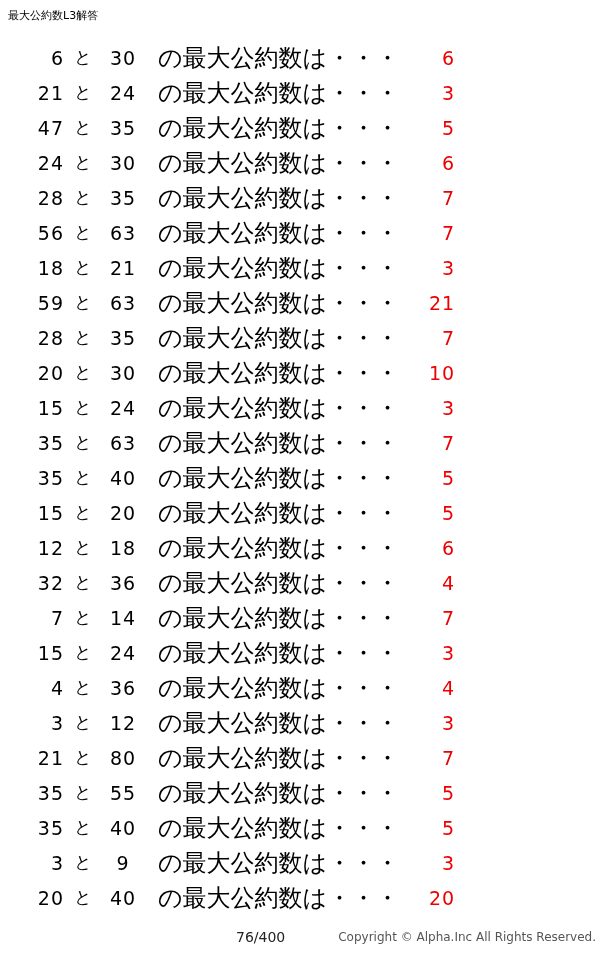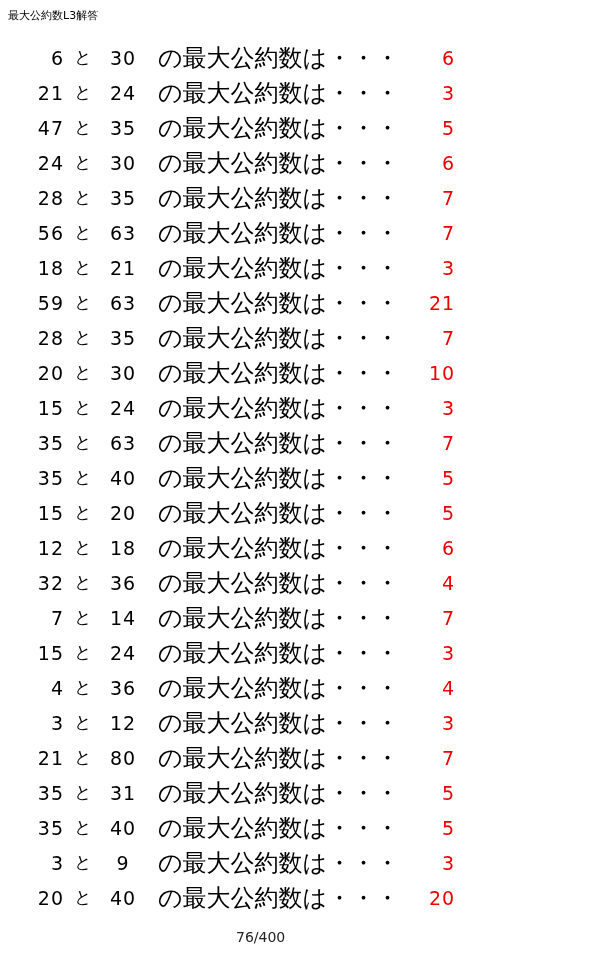--- a/index.html
+++ b/index.html
@@ -296,21 +296,21 @@
       <div class="prob-row row-indent">
         <span class="c-num">21</span>
         <span class="c-to">と</span>
         <span class="c-num2">80</span>
         <span class="c-text">の最大公約数は・・・</span>
         <span class="c-ans">7</span>
       </div>
       <div class="prob-row row-indent">
         <span class="c-num">35</span>
         <span class="c-to">と</span>
-        <span class="c-num2">31</span>
+        <span class="c-num2">55</span>
         <span class="c-text">の最大公約数は・・・</span>
         <span class="c-ans">5</span>
       </div>
       <div class="prob-row row-indent">
         <span class="c-num">35</span>
         <span class="c-to">と</span>
         <span class="c-num2">40</span>
         <span class="c-text">の最大公約数は・・・</span>
         <span class="c-ans">5</span>
       </div>
@@ -328,15 +328,16 @@
         <span class="c-text">の最大公約数は・・・</span>
         <span class="c-ans">20</span>
       </div>
     </div>
 
   <div class="footer">
     <div class="time-label">
       <span>所要時間:</span><span class="time-blank"></span><span class="time-unit">分</span><span class="time-unit">秒</span>
     </div>
     <div class="page-count">76/400</div>
+    <div class="copyright">Copyright ©  Alpha.Inc All Rights Reserved.</div>
   </div>
 
 </div>
 
 </body></html>

